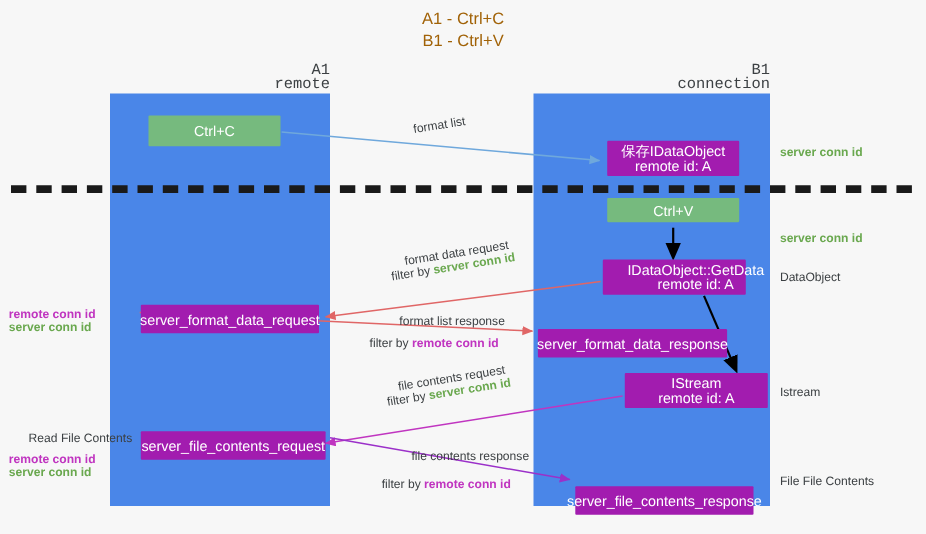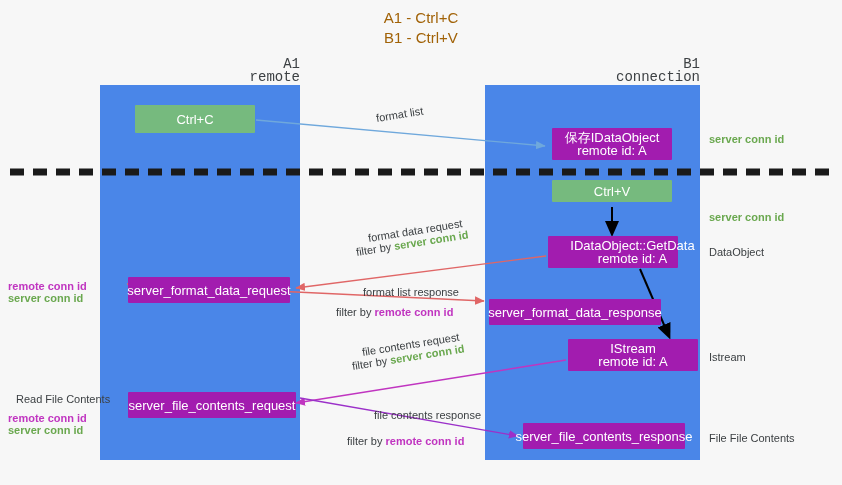--- a/index.html
+++ b/index.html
@@ -77,21 +77,21 @@
   .node.orange { background: #a21caf; }
 
   #n-ctrlc   { left: 135px; top: 105px; width: 120px; height: 28px; }
   #n-idata   { left: 552px; top: 128px; width: 120px; height: 32px; }
   #n-ctrlv   { left: 552px; top: 180px; width: 120px; height: 22px; }
   #n-getdata { left: 548px; top: 236px; width: 130px; height: 32px; padding-left: 39px; }
   #n-sfdreq  { left: 128px; top: 277px; width: 162px; height: 26px; }
   #n-sfdresp { left: 489px; top: 288px; width: 172px; height: 26px; margin-top: 11px; }
   #n-istream { left: 568px; top: 339px; width: 130px; height: 32px; }
   #n-sfcreq  { left: 128px; top: 392px; width: 168px; height: 26px; }
-  #n-sfcresp { left: 523px; top: 423px; width: 162px; height: 26px; }
+  #n-sfcresp { left: 523px; top: 442px; width: 162px; height: 26px; }
 
   
   .lbl {
     font-size: 11px;
     line-height: 14px;
     white-space: nowrap;
   }
   .lbl .green  { color: #6aa84f; font-weight: bold; }
   .lbl .purple { color: #c035c0; font-weight: bold; }
   .lbl.green-txt  { color: #6aa84f; font-weight: bold; }
@@ -113,21 +113,21 @@
   #l-fcresp2 { left: 347px; top: 434px; }
 
   #r-conn1 { left: 709px; top: 132px; }
   #r-conn2 { left: 709px; top: 210px; }
   #r-dataobject { left: 709px; top: 245px; }
   #r-istream { left: 709px; top: 350px; }
   #r-writefile { left: 709px; top: 431px; }
 
   #left-g1-a { left: 8px; top: 279px; }
   #left-g1-b { left: 8px; top: 291px; }
-  #left-read { left: 16px; top: 392px; text-align: center; }
+  #left-read { left: 26px; top: 392px; text-align: center; }
   #left-g2-a { left: 8px; top: 411px; }
   #left-g2-b { left: 8px; top: 423px; }
 </style>
 </head>
 <body>
 
 <div id="canvas">
 
   <div class="abs" id="title">A1 - Ctrl+C
 B1 - Ctrl+V</div>

